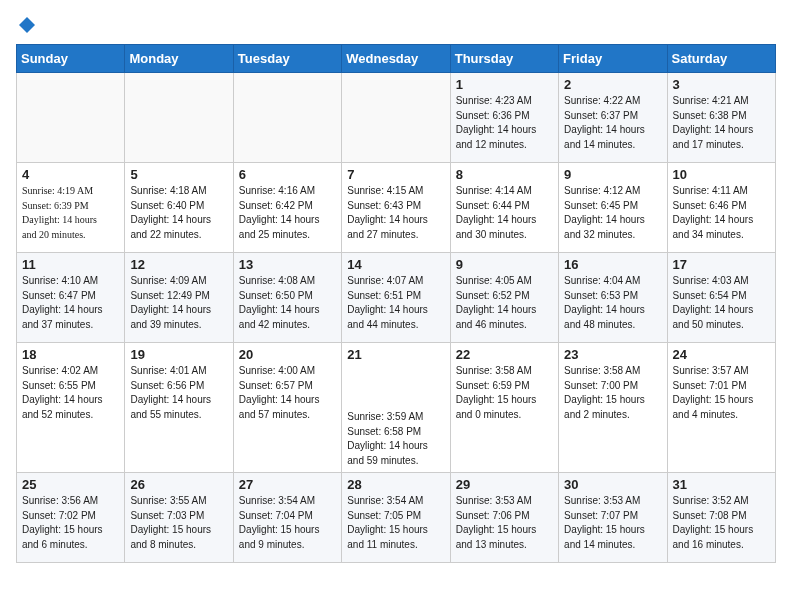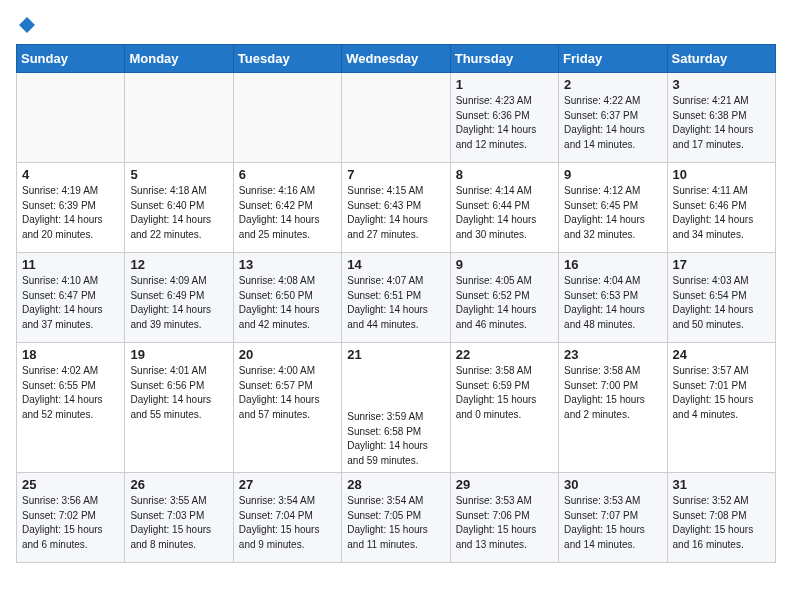--- a/index.html
+++ b/index.html
@@ -153,21 +153,21 @@
           <span class="day-num">3</span>
           <div class="day-info" style="white-space: pre-line;">Sunrise: 4:21 AM
 Sunset: 6:38 PM
 Daylight: 14 hours
 and 17 minutes.</div>
         </td>
       </tr>
       <tr>
         <td>
           <span class="day-num">4</span>
-          <div class="day-info" style="white-space: pre-line;">Sunrise: 4:19 AM
+          <div class="day-info" style="white-space: pre-line; font-family: Liberation Serif, serif;">Sunrise: 4:19 AM
 Sunset: 6:39 PM
 Daylight: 14 hours
 and 20 minutes.</div>
         </td>
         <td>
           <span class="day-num">5</span>
           <div class="day-info" style="white-space: pre-line;">Sunrise: 4:18 AM
 Sunset: 6:40 PM
 Daylight: 14 hours
 and 22 minutes.</div>
@@ -212,21 +212,21 @@
         <td>
           <span class="day-num">11</span>
           <div class="day-info" style="white-space: pre-line;">Sunrise: 4:10 AM
 Sunset: 6:47 PM
 Daylight: 14 hours
 and 37 minutes.</div>
         </td>
         <td>
           <span class="day-num">12</span>
           <div class="day-info" style="white-space: pre-line;">Sunrise: 4:09 AM
-Sunset: 6:49 PM
+Sunset: 12:49 PM
 Daylight: 14 hours
 and 39 minutes.</div>
         </td>
         <td>
           <span class="day-num">13</span>
           <div class="day-info" style="white-space: pre-line;">Sunrise: 4:08 AM
 Sunset: 6:50 PM
 Daylight: 14 hours
 and 42 minutes.</div>
         </td>

